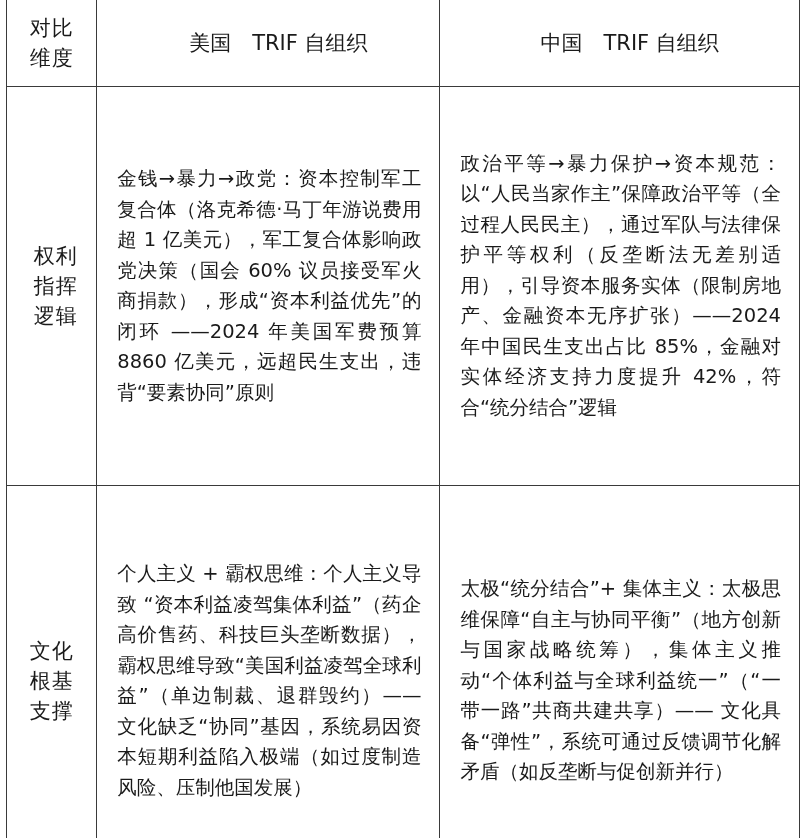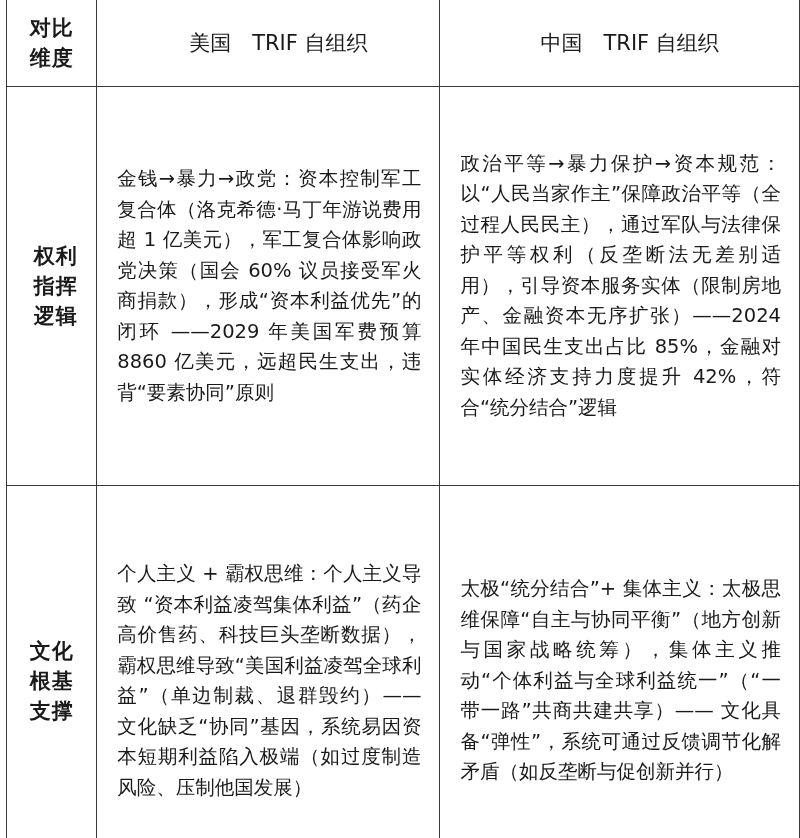--- a/index.html
+++ b/index.html
@@ -4,21 +4,21 @@
 <style>
   html, body { margin:0; padding:0; background:#ffffff; }
   body { width:800px; height:838px; overflow:hidden; position:relative;
          font-family:"DejaVu Sans","Liberation Sans",sans-serif; color:#1a1a1a; }
   .tbl { position:absolute; left:6px; top:-2px; border-collapse:collapse; table-layout:fixed; }
   .tbl td { border:1.5px solid #3a3a3a; vertical-align:middle; padding:0; }
   .c1 { width:94px; }
   .c2 { width:335px; }
   .c3 { width:355px; }
   .hdr td { height:87px; }
-  .dim { font-weight:bold; font-size:21px; line-height:30px; text-align:center; letter-spacing:1px; }
+  .dim { font-weight:normal; font-size:21px; line-height:30px; text-align:center; letter-spacing:1px; }
   .dim span { display:block; }
   .htxt { font-weight:normal; font-size:21px; padding-left:20px !important; white-space:pre;text-align:center; }
   .body-cell { font-size:19.5px; line-height:30.5px; padding:12px 18px 12px 20px !important; text-align:justify; }
   .row1 td { height:374px;padding-left:8px; }
   .row2 td { height:366px; }
 </style>
 </head>
 <body>
 
 <table class="tbl">
@@ -30,21 +30,21 @@
     </td>
     <td class="c2 htxt">美国　TRIF 自组织</td>
     <td class="c3 htxt">中国　TRIF 自组织</td>
   </tr>
   <tr class="row1">
     <td class="c1 dim">
       <span>权利</span>
       <span>指挥</span>
       <span>逻辑</span>
     </td>
-    <td class="c2 body-cell">金钱→暴力→政党：资本控制军工复合体（洛克希德·马丁年游说费用超 1 亿美元），军工复合体影响政党决策（国会 60% 议员接受军火商捐款），形成“资本利益优先”的闭环 ——2029 年美国军费预算 8860 亿美元，远超民生支出，违背“要素协同”原则</td>
+    <td class="c2 body-cell">金钱→暴力→政党：资本控制军工复合体（洛克希德·马丁年游说费用超 1 亿美元），军工复合体影响政党决策（国会 60% 议员接受军火商捐款），形成“资本利益优先”的闭环 ——2024 年美国军费预算 8860 亿美元，远超民生支出，违背“要素协同”原则</td>
     <td class="c3 body-cell">政治平等→暴力保护→资本规范：以“人民当家作主”保障政治平等（全过程人民民主），通过军队与法律保护平等权利（反垄断法无差别适用），引导资本服务实体（限制房地产、金融资本无序扩张）——2024 年中国民生支出占比 85%，金融对实体经济支持力度提升 42%，符合“统分结合”逻辑</td>
   </tr>
   <tr class="row2">
     <td class="c1 dim">
       <span>文化</span>
       <span>根基</span>
       <span>支撑</span>
     </td>
     <td class="c2 body-cell">个人主义 + 霸权思维：个人主义导致 “资本利益凌驾集体利益”（药企高价售药、科技巨头垄断数据），霸权思维导致“美国利益凌驾全球利益”（单边制裁、退群毁约）—— 文化缺乏“协同”基因，系统易因资本短期利益陷入极端（如过度制造风险、压制他国发展）</td>
     <td class="c3 body-cell">太极“统分结合”+ 集体主义：太极思维保障“自主与协同平衡”（地方创新与国家战略统筹），集体主义推动“个体利益与全球利益统一”（“一带一路”共商共建共享）—— 文化具备“弹性”，系统可通过反馈调节化解矛盾（如反垄断与促创新并行）</td>

